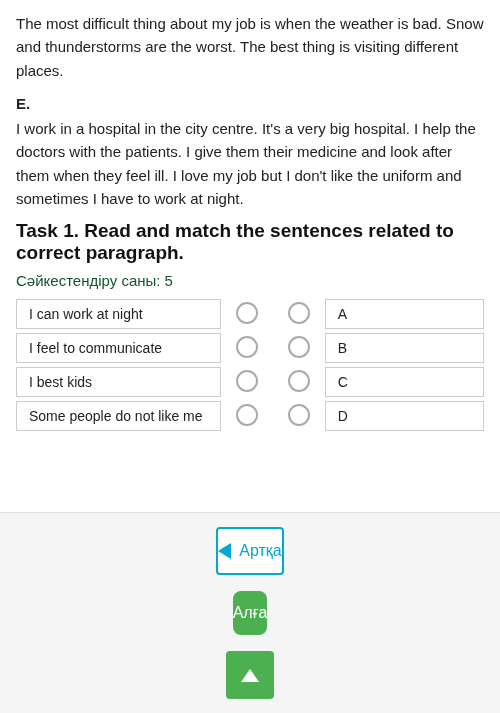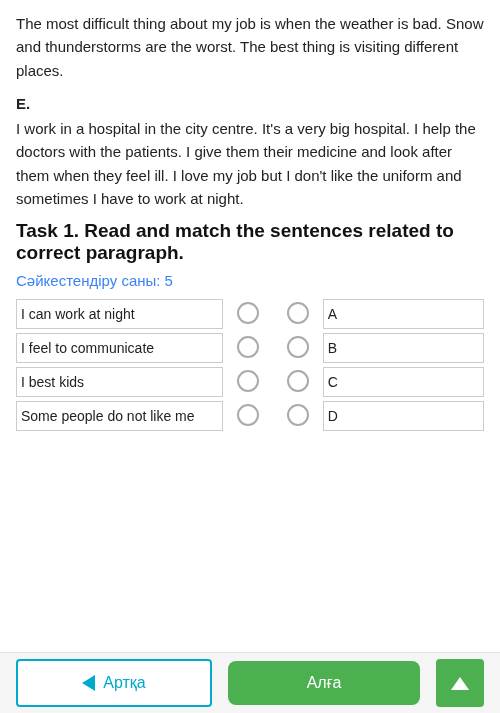--- a/index.html
+++ b/index.html
@@ -29,33 +29,33 @@
       margin-top: 8px;
       margin-bottom: 2px;
     }
     .task-heading {
       font-weight: bold;
       font-size: 19px;
       margin: 10px 0 8px 0;
       color: #111;
     }
     .match-count {
-      color: #3b82f6;
+      color: #14532d;
       font-size: 15px;
       margin-bottom: 10px;
       font-weight: 500;
     }
     .match-table {
       width: 100%;
       border-collapse: collapse;
       margin-bottom: 12px;
     }
     .match-table td {
       vertical-align: middle;
-      padding: 2px 4px;
+      padding: 2px 12px;
     }
     .left-cell {
       border: 1px solid #ccc;
       background: #fff;
       padding: 7px 10px;
       font-size: 14px;
       color: #222;
       width: 180px;
     }
     .radio-cell {
@@ -76,22 +76,23 @@
       background: #fff;
       padding: 7px 10px;
       font-size: 14px;
       color: #222;
       width: 140px;
     }
     .bottom-bar {
       background: #f5f5f5;
       border-top: 1px solid #e0e0e0;
       display: flex;
-      align-items: center;
-      padding: 6px 16px;
+      flex-direction: column;
+      align-items: center;
+      padding: 14px 16px;
       gap: 16px;
       justify-content: flex-end;
     }
     .btn-back {
       flex: 1;
       display: flex;
       align-items: center;
       justify-content: center;
       gap: 8px;
       border: 2px solid #00aacc;

